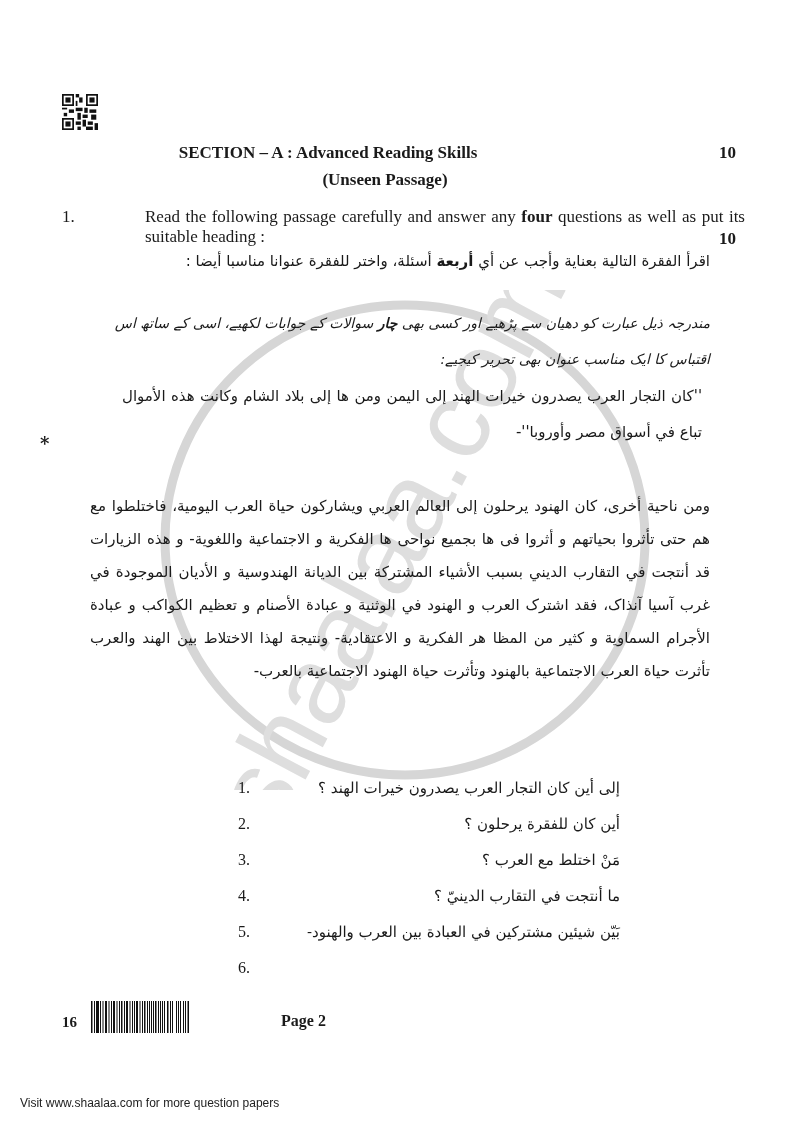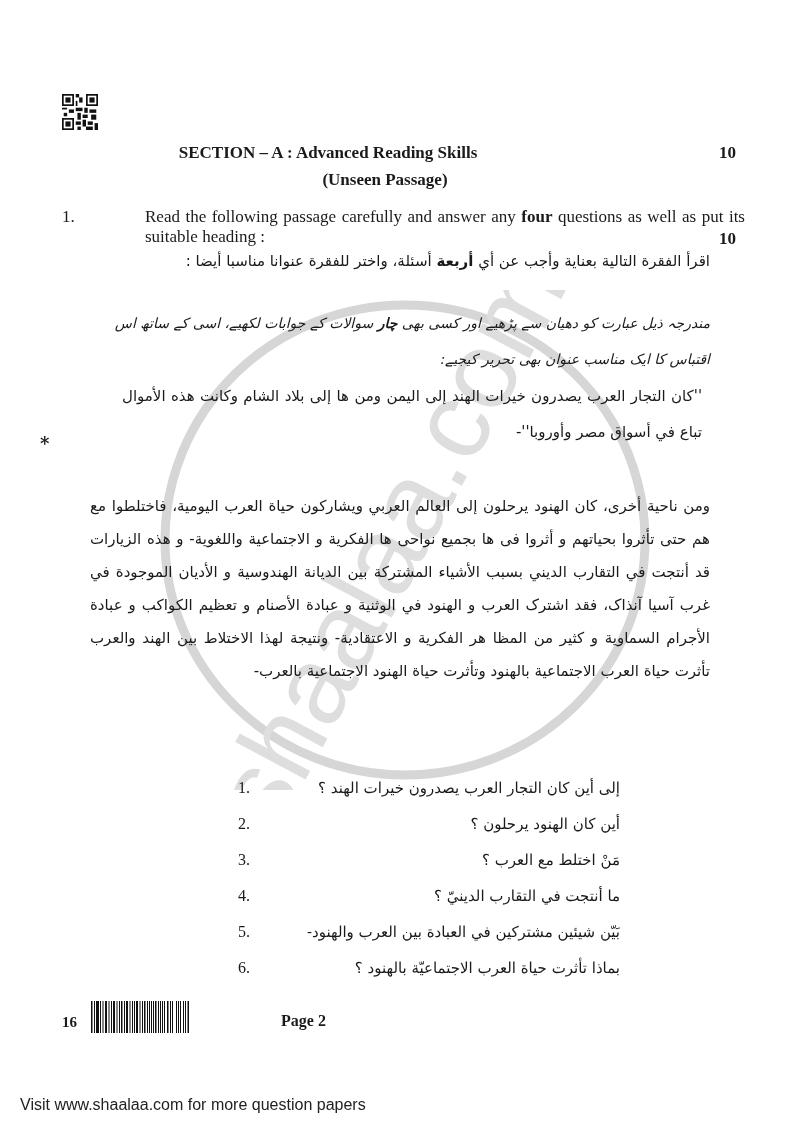--- a/index.html
+++ b/index.html
@@ -32,21 +32,21 @@
   .para { right: 90px; top: 490px; width: 620px; font-size: 15px; line-height: 33px; text-align: justify; text-align-last: right; }
   .asterisk { left: 40px; top: 433px; font-size: 18px; font-weight: bold; }
   .questions { right: 90px; top: 770px; width: 560px; }
   .question { position: relative; height: 36px; font-size: 15px; line-height: 36px; }
   .question .num { position: absolute; right: 460px; font-family: "Liberation Serif", serif; font-size: 16px; direction: ltr; }
   .question .txt { position: absolute; right: 0; width: 430px; }
   .question .txt { right: auto; left: 0; width: 470px; text-align: right; direction: rtl; }
   .footer-num { left: 62px; top: 1014px; font-family: "Liberation Serif", serif; font-weight: bold; font-size: 15px; }
   .barcode { left: 91px; top: 1001px; width: 98px; height: 32px; }
   .page-label { left: 281px; top: 1012px; font-family: "Liberation Serif", serif; font-weight: bold; font-size: 16px; }
-  .visit { left: 20px; top: 1096px; font-family: "Liberation Sans", sans-serif; font-size: 16px; color: #222; }
+  .visit { left: 20px; top: 1096px; font-family: "Liberation Sans", sans-serif; font-size: 12px; color: #222; }
   .watermark { left: 150px; top: 290px; width: 510px; height: 500px; pointer-events: none; }
 </style>
 </head>
 <body>
 
 <svg class="abs watermark" viewBox="0 0 510 500">
   <ellipse cx="255" cy="250" rx="240" ry="235" fill="none" stroke="#d6d6d6" stroke-width="9"></ellipse>
   <text x="255" y="280" text-anchor="middle" font-family="Liberation Sans, sans-serif" font-size="110" fill="#dedede" transform="rotate(-62 255 260)">shaalaa.com</text>
 </svg>
 
@@ -98,37 +98,36 @@
 
 <div class="abs rtl para">ومن ناحية أخرى، كان الهنود يرحلون إلى العالم العربي ويشاركون حياة العرب اليومية، فاختلطوا مع هم حتى تأثروا بحياتهم و أثروا فى  ها بجميع نواحى ها الفكرية و الاجتماعية واللغوية- و هذه الزيارات قد أنتجت في التقارب الديني بسبب الأشياء المشتركة بين الديانة الهندوسية و الأديان الموجودة في غرب آسيا آنذاک، فقد اشترک العرب و الهنود في الوثنية و عبادة الأصنام و تعظيم الكواكب و عبادة الأجرام السماوية و كثير من المظا  هر الفكرية و الاعتقادية- ونتيجة لهذا الاختلاط بين الهند والعرب تأثرت حياة العرب الاجتماعية بالهنود وتأثرت حياة الهنود الاجتماعية بالعرب-</div>
 
 <div class="abs questions">
   <div class="question">
       <span class="num">1.</span>
       <span class="txt">إلى أين كان التجار العرب يصدرون خيرات الهند ؟</span>
     </div>
   <div class="question">
       <span class="num">2.</span>
-      <span class="txt">أين كان الهنود يرحلون ؟</span>
+      <span class="txt">أين كان للفقرة يرحلون ؟</span>
     </div>
   <div class="question">
       <span class="num">3.</span>
       <span class="txt">مَنْ اختلط مع العرب ؟</span>
     </div>
   <div class="question">
       <span class="num">4.</span>
       <span class="txt">ما أنتجت في التقارب الدينيّ ؟</span>
     </div>
   <div class="question">
       <span class="num">5.</span>
       <span class="txt">بَيّن شيئين مشتركين في العبادة بين العرب والهنود-</span>
     </div>
   <div class="question">
       <span class="num">6.</span>
-      <span class="txt">بماذا تأثرت حياة العرب الاجتماعيّة بالهنود ؟</span>
     </div>
 </div>
 
 <div class="abs footer-num">16</div>
 <svg class="abs barcode" viewBox="0 0 98 32" preserveAspectRatio="none">
   <g fill="#111">
     <rect x="0" y="0" width="1.5" height="32"></rect>
       <rect x="3" y="0" width="1" height="32"></rect>
       <rect x="5" y="0" width="3" height="32"></rect>
     <rect x="9" y="0" width="1" height="32"></rect>

